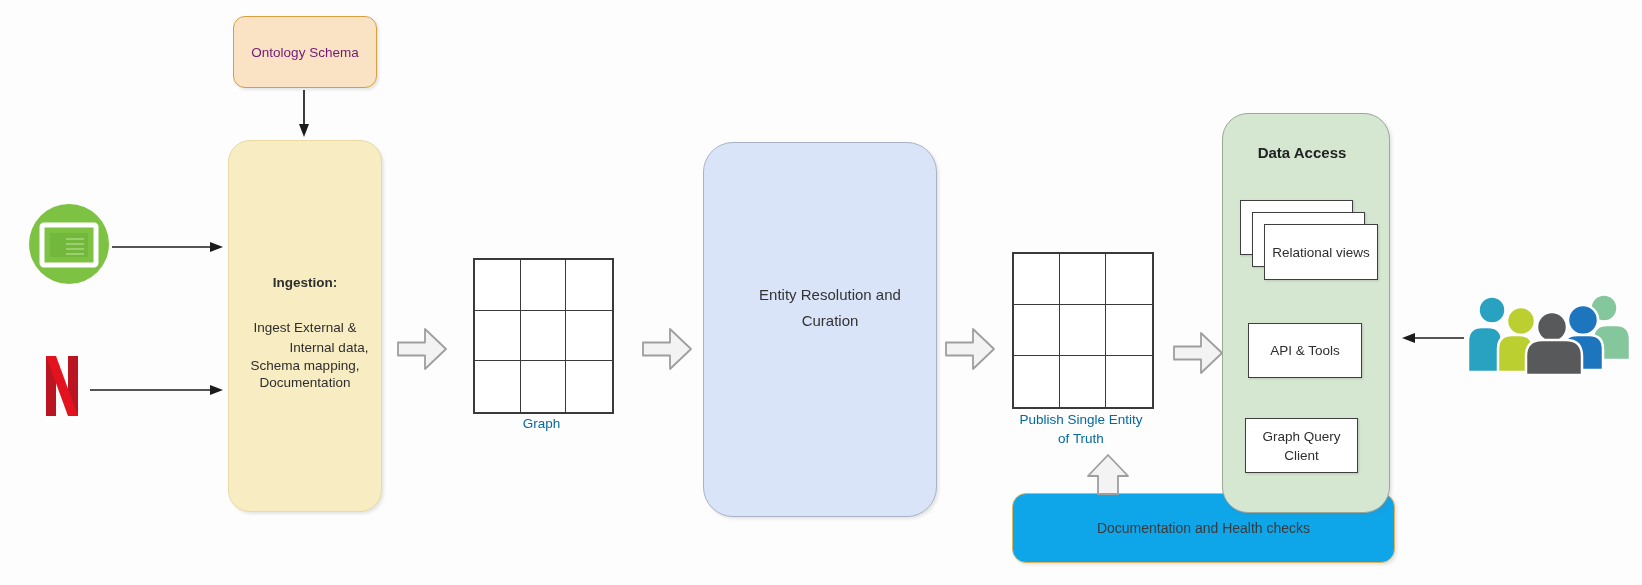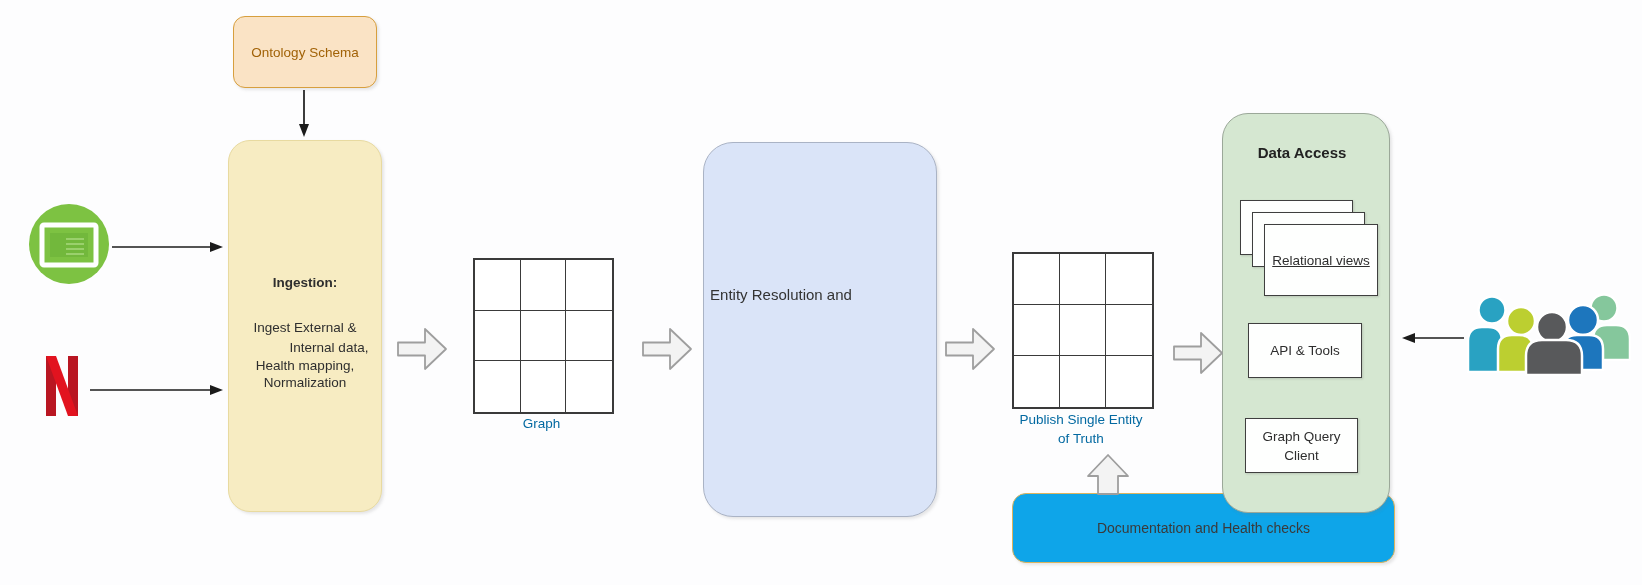--- a/index.html
+++ b/index.html
@@ -22,21 +22,21 @@
   }
   
   .peach{
     background:#fae3c5;
     border:1.5px solid #d79f3e;
   }
   #ontology-box{
     left:233px;top:16px;width:144px;height:72px;
     border-radius:12px;
     display:flex;align-items:center;justify-content:center;
-    font-size:13.5px;color:#a16207;
+    font-size:13.5px;color:#701a75;
     z-index:3;
   }
   #doc-box{
     left:1012px;top:493px;width:383px;height:70px;
     border-radius:14px;
     background:#0ea5e9;
     border:1.5px solid #dbb45f;
     display:flex;align-items:center;justify-content:center;
     font-size:14px;color:#3a3a3a;
     z-index:1;
@@ -61,21 +61,21 @@
   #ingestion-text .l4{line-height:17px;}
   
   #entity-box{
     left:703px;top:142px;width:234px;height:375px;
     background:#dae4f8;
     border:1.5px solid #aab3c5;
     border-radius:30px;
     z-index:2;
   }
   #entity-text{
-    position:absolute;left:664px;top:282px;width:234px;
+    position:absolute;left:713px;top:282px;width:234px;
     text-align:center;font-size:15px;color:#333;line-height:26px;
     z-index:3;
   }
   
   .grid3{
     position:absolute;
     display:grid;
     grid-template-columns:repeat(3,1fr);
     grid-template-rows:repeat(3,1fr);
     background:#ffffff;
@@ -113,21 +113,21 @@
     background:#fefffe;
     border:1.5px solid #3f3f3f;
     display:flex;align-items:center;justify-content:center;
     text-align:center;
     font-size:13.5px;color:#2e2e2e;
     z-index:3;
     box-shadow:1px 1px 2px rgba(100,100,100,.25);
   }
   #paper-back{left:1240px;top:200px;width:113px;height:55px;}
   #paper-mid{left:1252px;top:212px;width:113px;height:55px;}
-  #paper-front{left:1264px;top:224px;width:114px;height:72px;z-index:4;text-decoration:underline;}
+  #paper-front{left:1264px;top:224px;width:114px;height:56px;z-index:4;}
   #api-card{left:1248px;top:323px;width:114px;height:55px;}
   #gq-card{left:1245px;top:418px;width:113px;height:55px;line-height:19px;}
   
   #news-icon{left:28px;top:203px;width:82px;height:82px;z-index:2;}
   #netflix-logo{left:46px;top:356px;width:32px;height:60px;z-index:2;}
   #users-icon{left:1462px;top:288px;width:172px;height:92px;z-index:2;}
   
   #arrows{
     position:absolute;left:0;top:0;width:1642px;height:585px;
     z-index:5;pointer-events:none;
@@ -143,22 +143,22 @@
 
   <div id="ontology-box" class="node peach">
     <span>Ontology Schema</span>
   </div>
 
   <div id="ingestion-box" class="node"></div>
   <div id="ingestion-text">
     <div class="t">Ingestion:</div>
     <div class="l1">Ingest External &amp;</div>
     <div class="l2">Internal data,</div>
-    <div class="l3">Health mapping,</div>
-    <div class="l4">Normalization</div>
+    <div class="l3">Schema mapping,</div>
+    <div class="l4">Documentation</div>
   </div>
 
   <svg id="news-icon" class="abs" viewBox="0 0 82 82">
     <circle cx="41" cy="41" r="40" fill="#7dc242"></circle>
     <rect x="14" y="22" width="54" height="40" rx="2" fill="none" stroke="#ffffff" stroke-width="5"></rect>
     <rect x="22" y="30" width="38" height="24" fill="#72b83c"></rect>
     <g stroke="#9ad06c" stroke-width="2">
       <line x1="38" y1="36" x2="56" y2="36"></line>
       <line x1="38" y1="41" x2="56" y2="41"></line>
       <line x1="38" y1="46" x2="56" y2="46"></line>
@@ -183,20 +183,21 @@
       <div class="cell"></div>
       <div class="cell"></div>
   </div>
   <div id="graph-table-label" class="table-label">
     <div>Graph</div>
   </div>
 
   <div id="entity-box" class="node"></div>
   <div id="entity-text">
     <div>Entity Resolution and</div>
+    <div>Curation</div>
   </div>
 
   <div id="publish-table" class="grid3">
     <div class="cell"></div>
       <div class="cell"></div>
       <div class="cell"></div>
     <div class="cell"></div>
       <div class="cell"></div>
       <div class="cell"></div>
     <div class="cell"></div>

